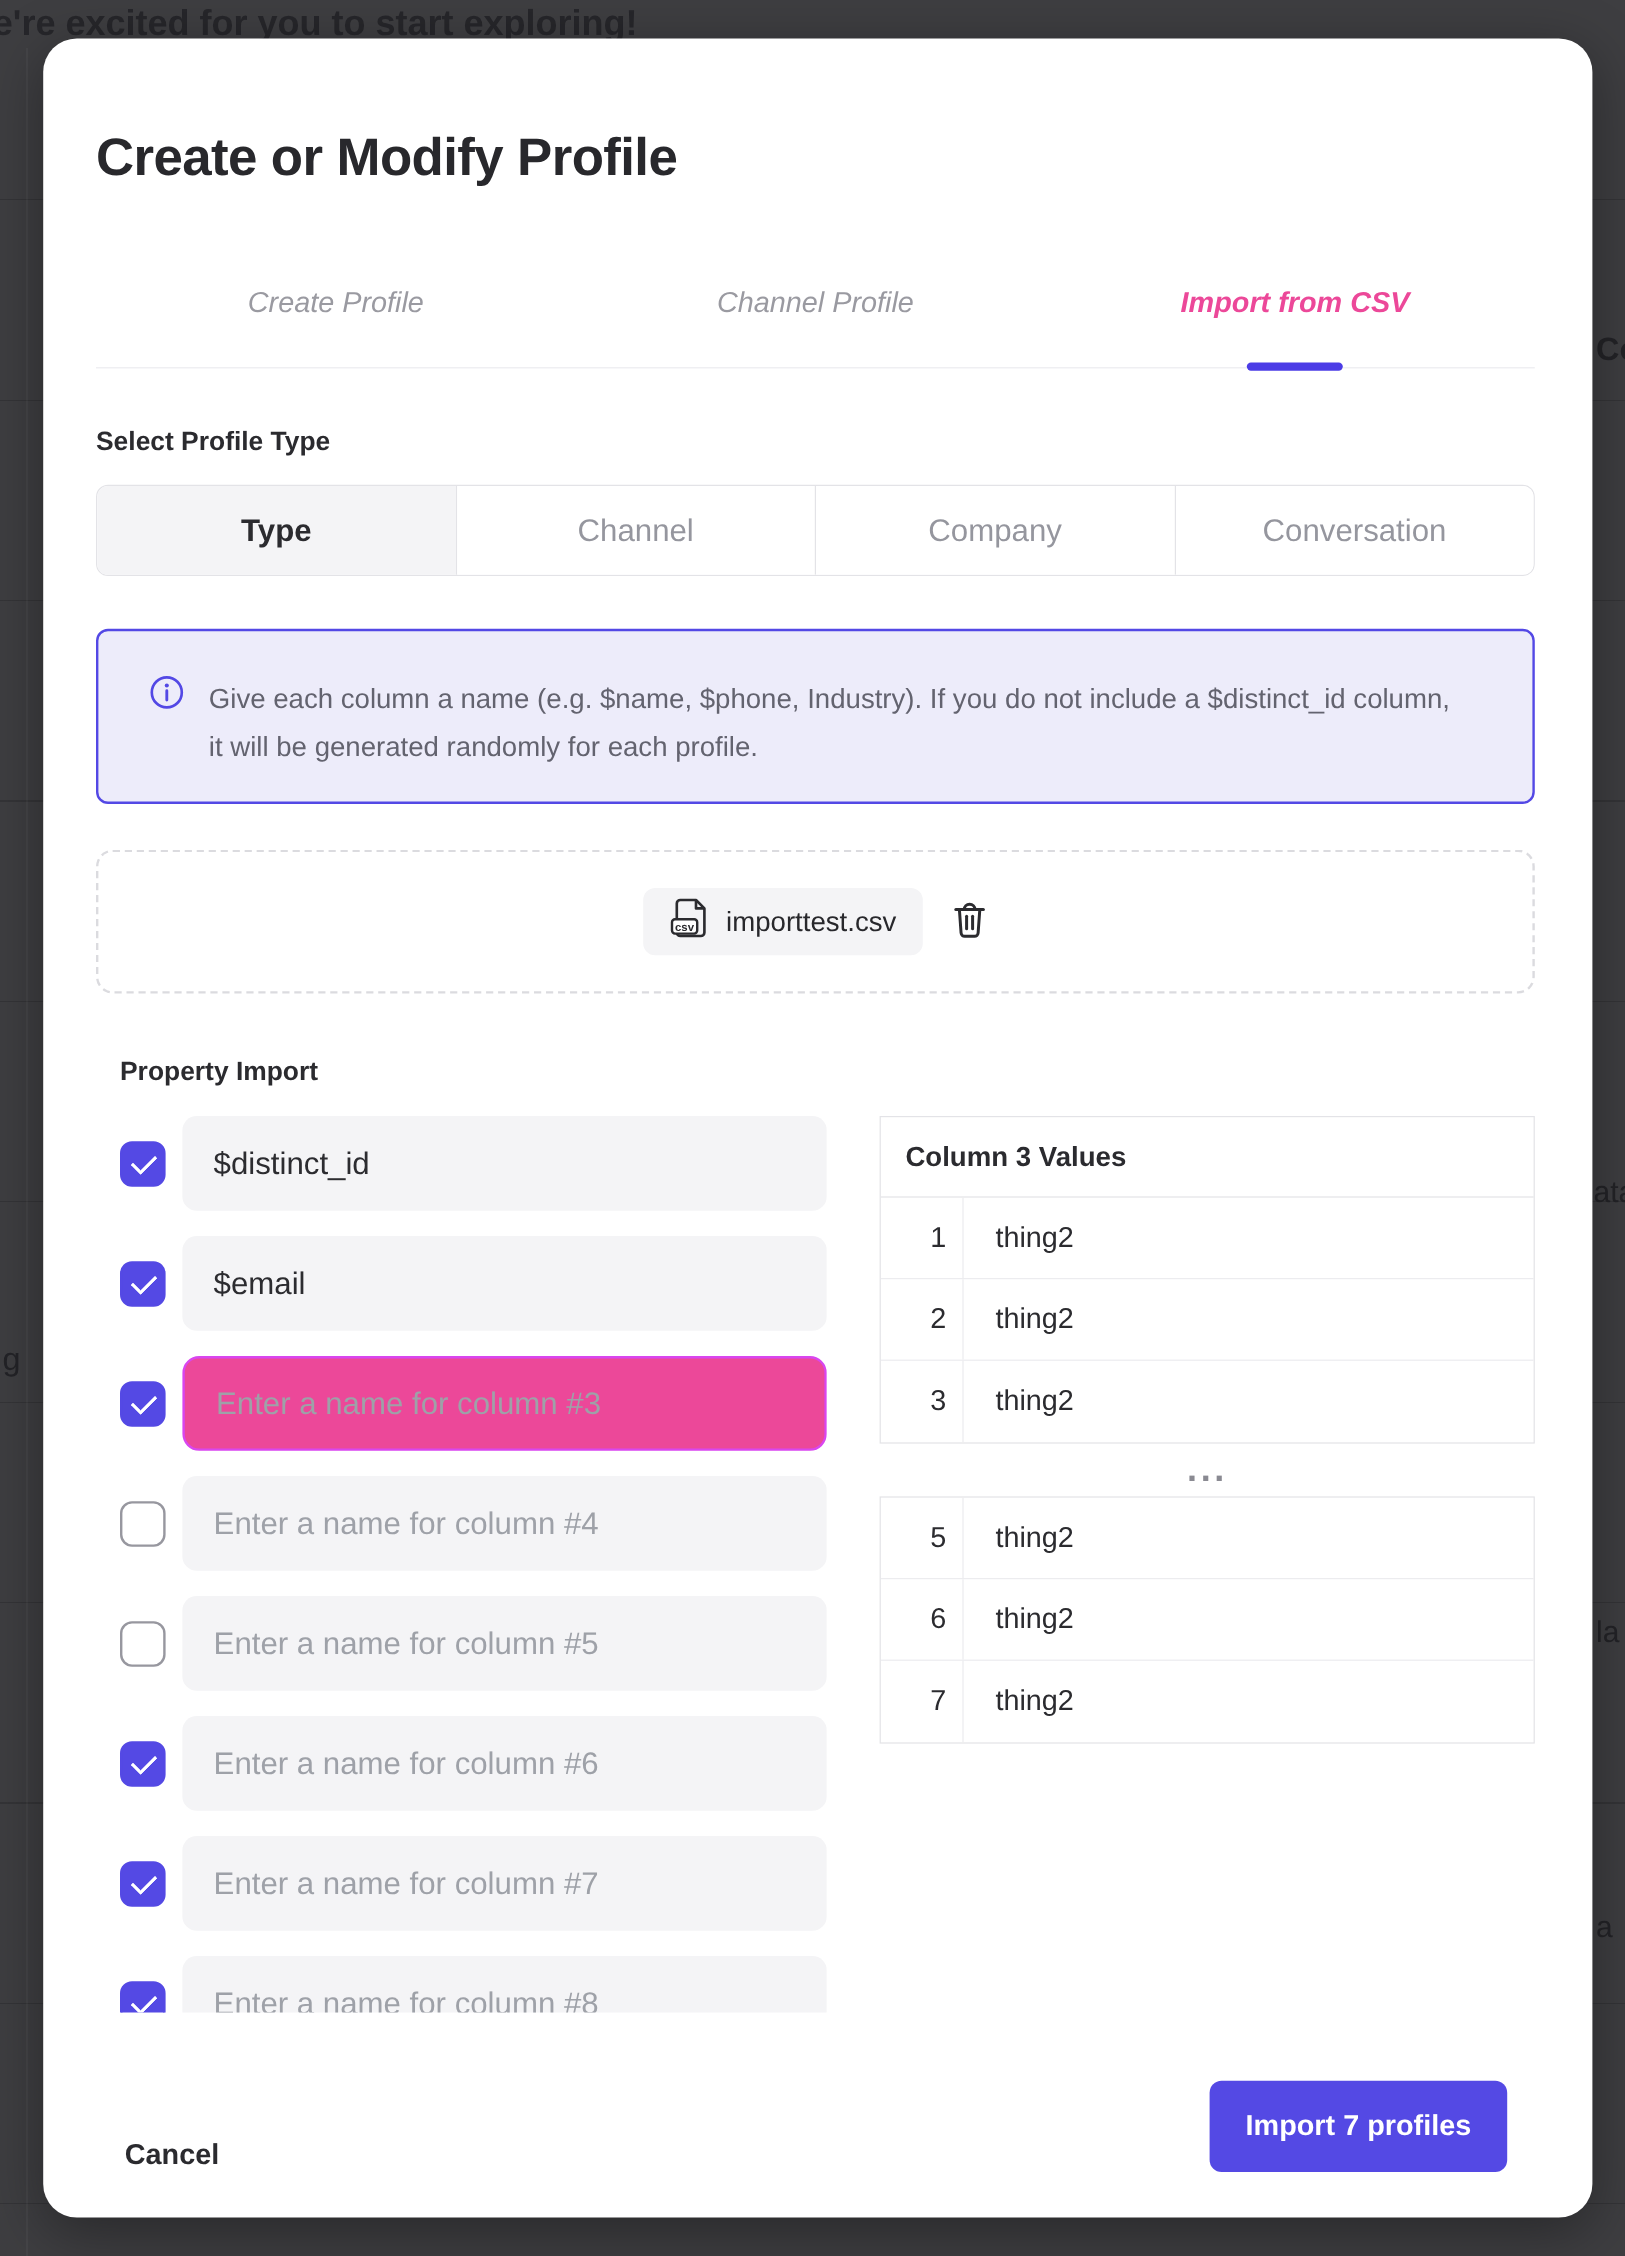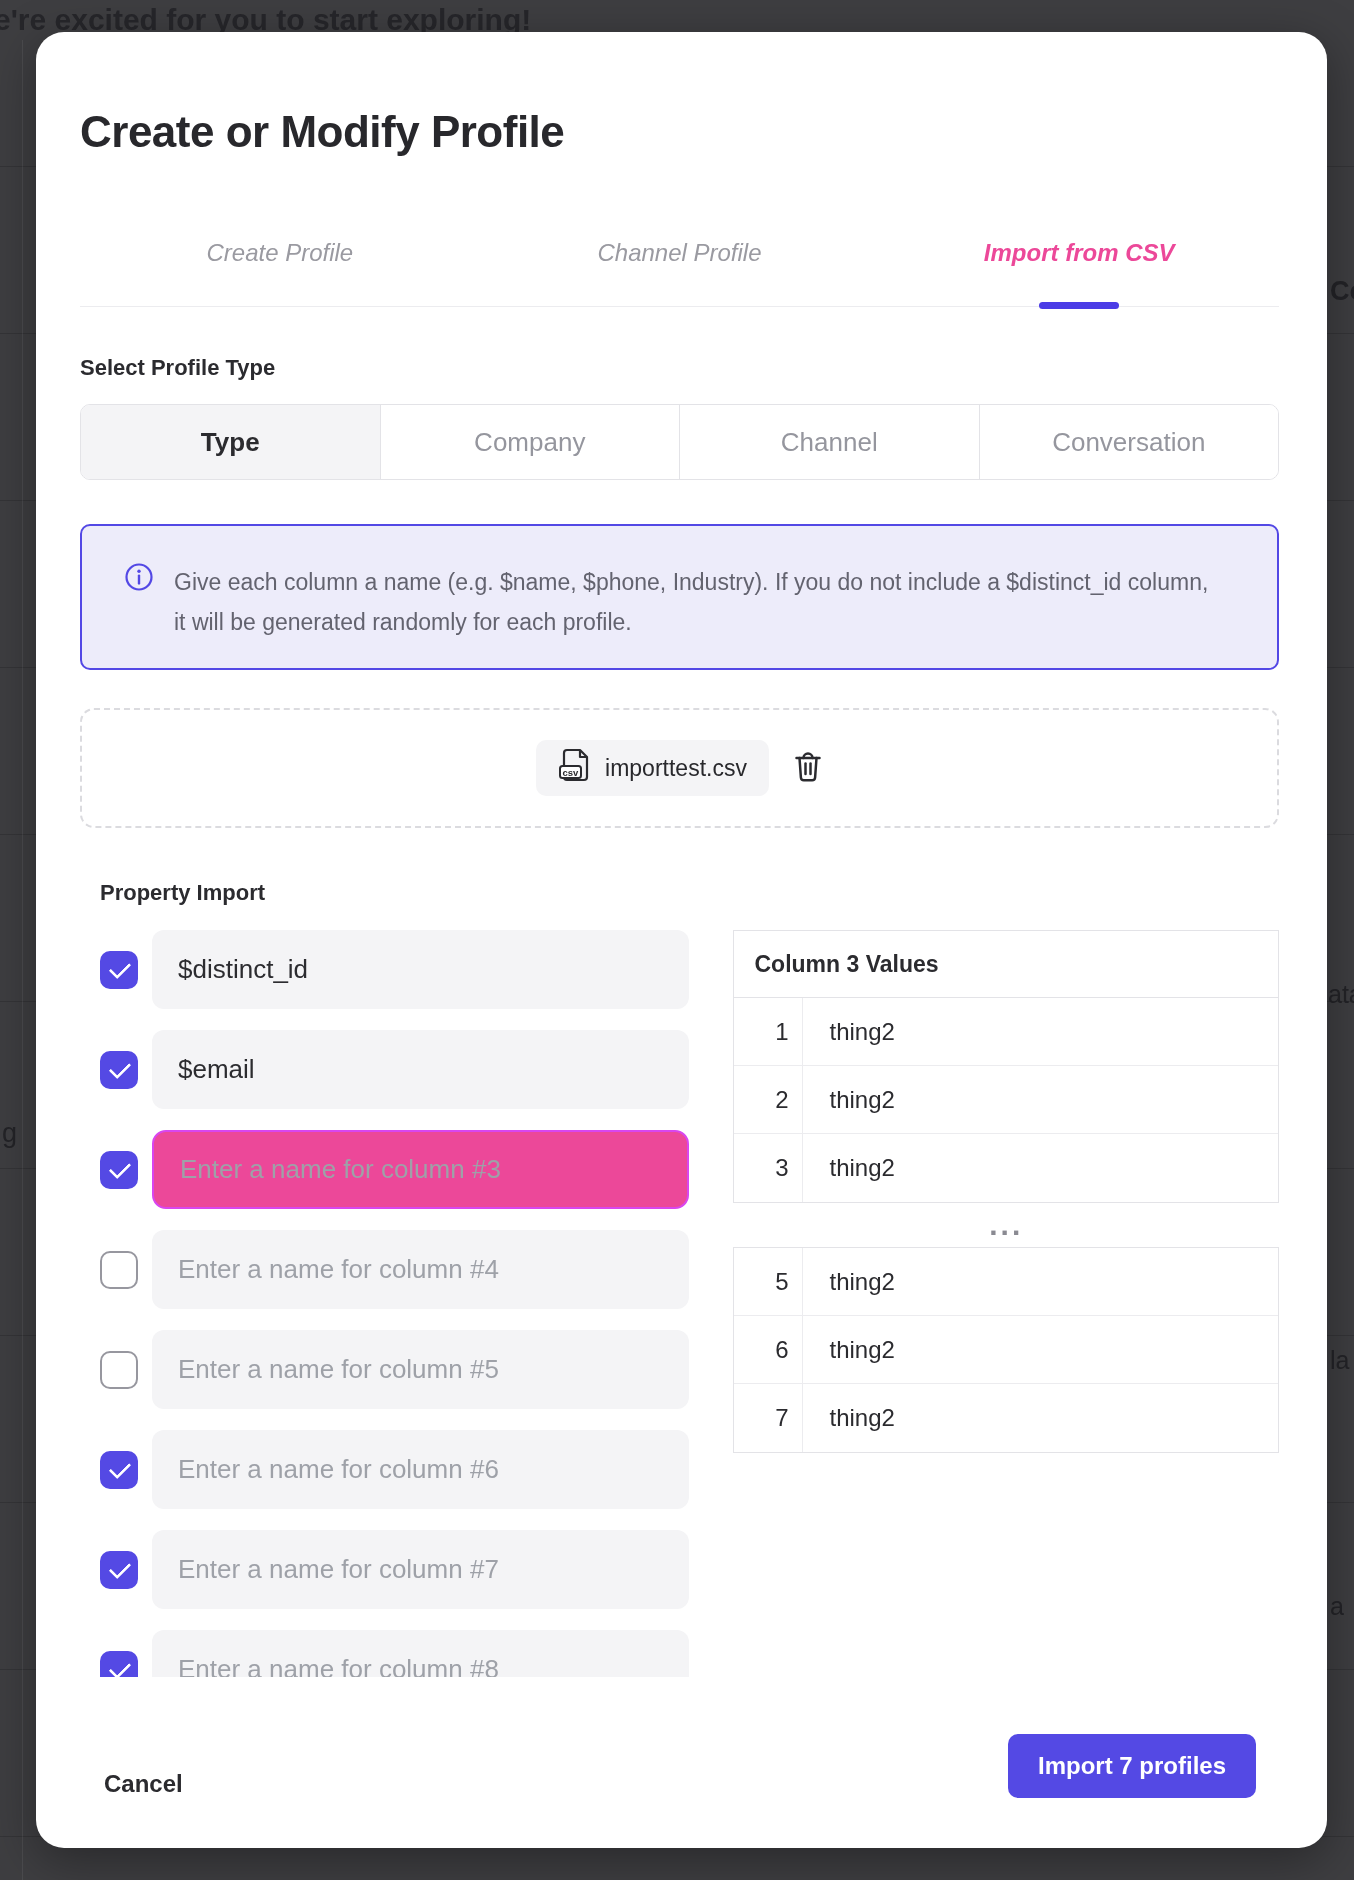--- a/index.html
+++ b/index.html
@@ -126,21 +126,21 @@
     height: 44px; display: flex; align-items: center; justify-content: center;
     color: #8A8A92; font-size: 30px; font-weight: 700; letter-spacing: 3px; line-height: 10px;
   }
   
   .footer { display: flex; justify-content: space-between; align-items: flex-end; margin-top: 57px; padding: 0 23px 0 24px; }
   .cancel-btn {
     background: none; border: none; font-size: 24px; font-weight: 600; color: #2B2B2F;
     font-family: "Liberation Sans", sans-serif; cursor: pointer;
   }
   .submit-btn {
-    height: 64px; padding: 0 30px; border: none; border-radius: 10px;
+    height: 76px; padding: 0 30px; border: none; border-radius: 10px;
     background: #5449E4; color: #fff; font-size: 24px; font-weight: 600;
     font-family: "Liberation Sans", sans-serif; cursor: pointer;
   }
 </style>
 </head>
 <body>
 
 <div class="backdrop">
   <div class="vline"></div>
   <span class="frag frag-top">e're excited for you to start exploring!</span>
@@ -159,22 +159,22 @@
     <div class="tab">Create Profile</div>
     <div class="tab">Channel Profile</div>
     <div class="tab active">Import from CSV</div>
     <div class="tab-indicator"></div>
   </div>
 
   <div class="section-label">Select Profile Type</div>
 
   <div class="segmented">
     <div class="segment active">Type</div>
+    <div class="segment">Channel</div>
     <div class="segment">Company</div>
-    <div class="segment">Channel</div>
     <div class="segment">Conversation</div>
   </div>
 
   <div class="info-box">
     <span>
       <svg width="30" height="30" viewBox="0 0 30 30" fill="none">
         <circle cx="15" cy="15" r="12.5" stroke="#5348E5" stroke-width="2.2"></circle>
         <line x1="15" y1="13.6" x2="15" y2="21.4" stroke="#5348E5" stroke-width="2.4" stroke-linecap="round"></line>
         <circle cx="15" cy="9.3" r="1.7" fill="#5348E5"></circle>
       </svg>

